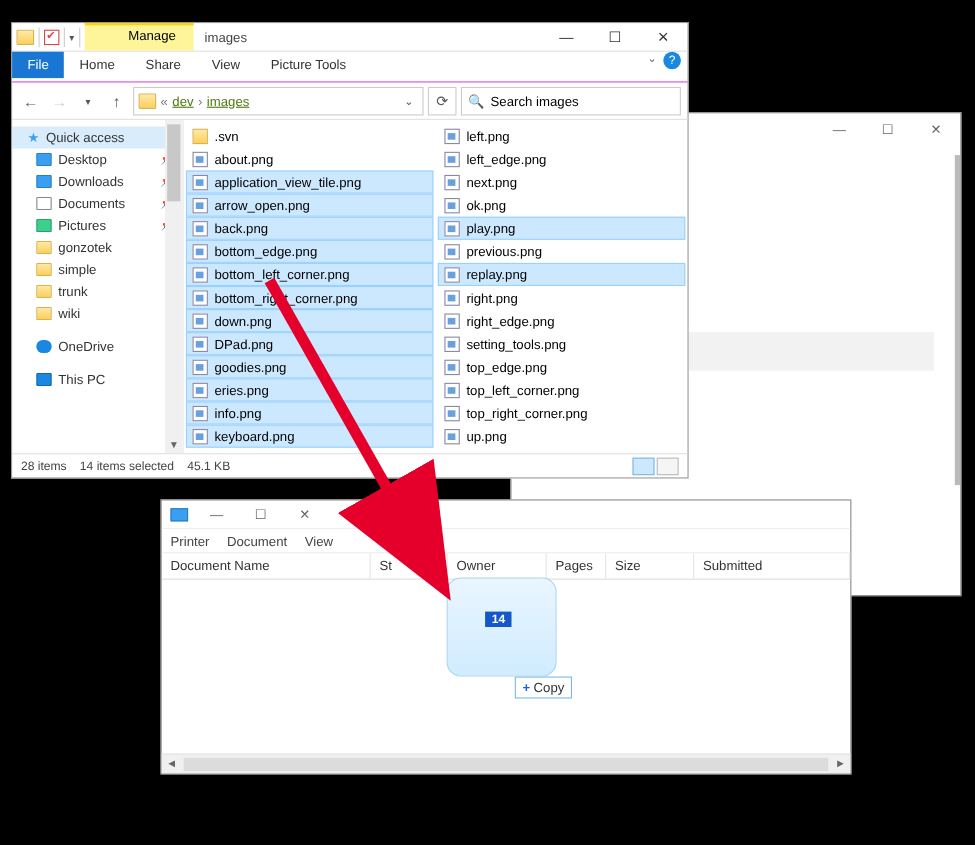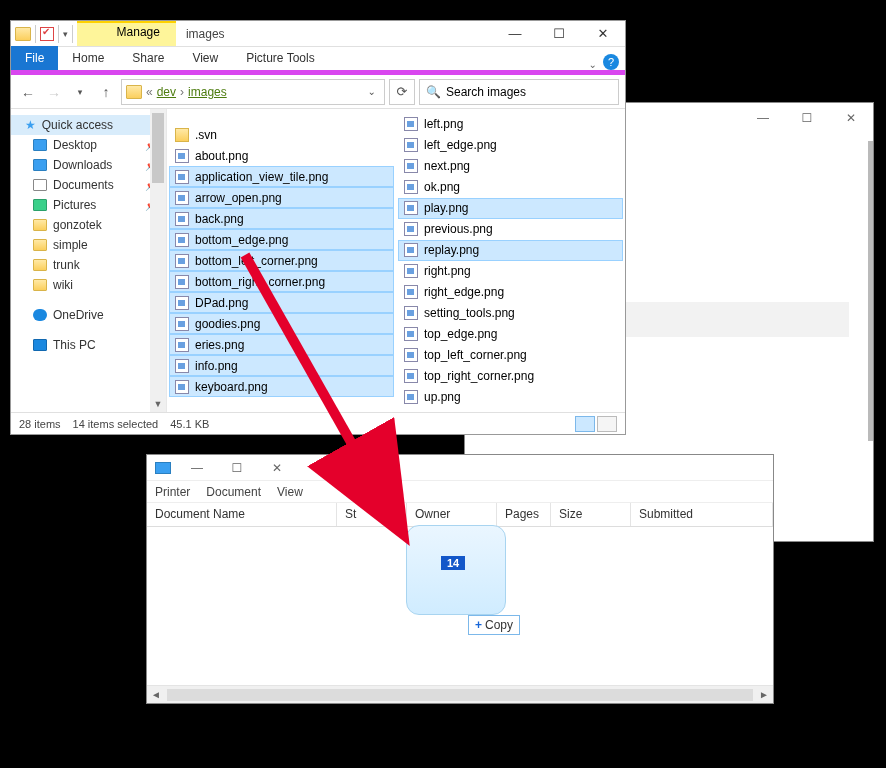--- a/index.html
+++ b/index.html
@@ -13,21 +13,21 @@
 .qat .sep { width: 1px; height: 18px; background:#ccc; }
 .qat .check-ico { width:14px;height:14px;border:1px solid #d44;position:relative;}
 .qat .check-ico::after{content:"✔";color:#d44;font-size:10px;position:absolute;left:1px;top:-2px;}
 .qat .dd { font-size:9px; color:#555; }
 .manage-group { margin-left:auto; display:flex; flex-direction:column; align-items:center; background:#fef59a; border-top:2px solid #ffd200; padding:2px 16px; }
 .manage-group .mg-label{font-size:12px;margin-left:24px;}
 .title-text { align-self:center; padding:0 10px; font-size:12px; color:#444; flex:1; }
 .winbtns { display:flex; }
 .winbtn { width:44px; display:flex; align-items:center; justify-content:center; font-size:13px; color:#333; cursor:default;}
 
-.ribbon-tabs { height:28px; display:flex; align-items:flex-end; border-bottom:5px solid #d946ef; }
+.ribbon-tabs { height:28px; display:flex; align-items:flex-start; border-bottom:1px solid #d946ef; }
 .ribbon-tabs .file-tab { background:#1976d2; color:#fff; padding:5px 14px; font-size:12px; }
 .ribbon-tabs .tab { padding:5px 14px; font-size:12px; color:#333; }
 .ribbon-tabs .spacer{flex:1;}
 .ribbon-tabs .expand{font-size:10px;color:#666;padding:0 6px;}
 .ribbon-tabs .help{width:16px;height:16px;border-radius:50%;background:#1a88e0;color:#fff;font-size:11px;display:flex;align-items:center;justify-content:center;margin-right:6px;}
 
 .navbar { height:34px; display:flex; align-items:center; padding:4px 6px; gap:4px; border-bottom:1px solid #e0e0e0;}
 .navbtn { width:22px; text-align:center; color:#555; font-size:14px;}
 .navbtn.disabled{color:#ccc;}
 .addr { flex:1; display:flex; align-items:center; height:26px; border:1px solid #ccc; padding:0 4px; font-size:12px; gap:4px;}
@@ -50,21 +50,21 @@
 .navpane .ico.dl{background:#3a9ff0;border-color:#2a7fc0;}
 .navpane .ico.doc{background:#fff;border:1px solid #888;}
 .navpane .ico.pic{background:#3ad08a;border-color:#2aa06a;}
 .navpane .ico.cloud{background:#1a88e0;border-radius:6px;border:none;}
 .navpane .ico.pc{background:#1a88e0;border-color:#1168b0;}
 .navpane .scrollbar{position:absolute;right:0;top:0;width:16px;height:100%;background:#f0f0f0;}
 .navpane .scrollbar .thumb{position:absolute;left:2px;right:2px;top:4px;height:70px;background:#c8c8c8;}
 .navpane .scrollbar .arr{position:absolute;left:0;right:0;height:16px;display:flex;align-items:center;justify-content:center;font-size:9px;color:#666;}
 .navpane .scrollbar .arr.up{top:0;} .navpane .scrollbar .arr.dn{bottom:0;}
 
-.files{flex:1;display:flex;padding:4px 2px;font-size:12px;gap:4px;overflow:hidden;align-items:center;}
+.files{flex:1;display:flex;padding:4px 2px;font-size:12px;gap:4px;overflow:hidden;}
 .col{flex:1;}
 .fitem{display:flex;align-items:center;height:21px;padding:0 6px;gap:6px;white-space:nowrap;}
 .fitem.sel{background:#cce8ff;border:1px solid #99d1ff;height:21px;padding:0 5px;}
 .fitem .fico{width:14px;height:14px;background:#fff;border:1px solid #88a;position:relative;flex-shrink:0;}
 .fitem .fico.dir{background:linear-gradient(#ffe9a6,#fbcf5d);border-color:#d9b44a;}
 .fitem .fico::after{content:"";position:absolute;left:2px;top:3px;width:7px;height:6px;background:#6aa0e0;}
 .fitem .fico.dir::after{display:none;}
 
 .statusbar{height:22px;border-top:1px solid #e0e0e0;display:flex;align-items:center;font-size:11px;padding:0 8px;color:#444;gap:12px;}
 .statusbar .viewbtns{margin-left:auto;display:flex;gap:2px;}
@@ -267,20 +267,24 @@
           <div class="fitem sel">
             <span class="fico"></span>
             <span>bottom_left_corner.png</span>
           </div>
           <div class="fitem sel">
             <span class="fico"></span>
             <span>bottom_right_corner.png</span>
           </div>
           <div class="fitem sel">
             <span class="fico"></span>
+            <span>down.png</span>
+          </div>
+          <div class="fitem sel">
+            <span class="fico"></span>
             <span>DPad.png</span>
           </div>
           <div class="fitem sel">
             <span class="fico"></span>
             <span>goodies.png</span>
           </div>
           <div class="fitem sel">
             <span class="fico"></span>
             <span>eries.png</span>
           </div>

